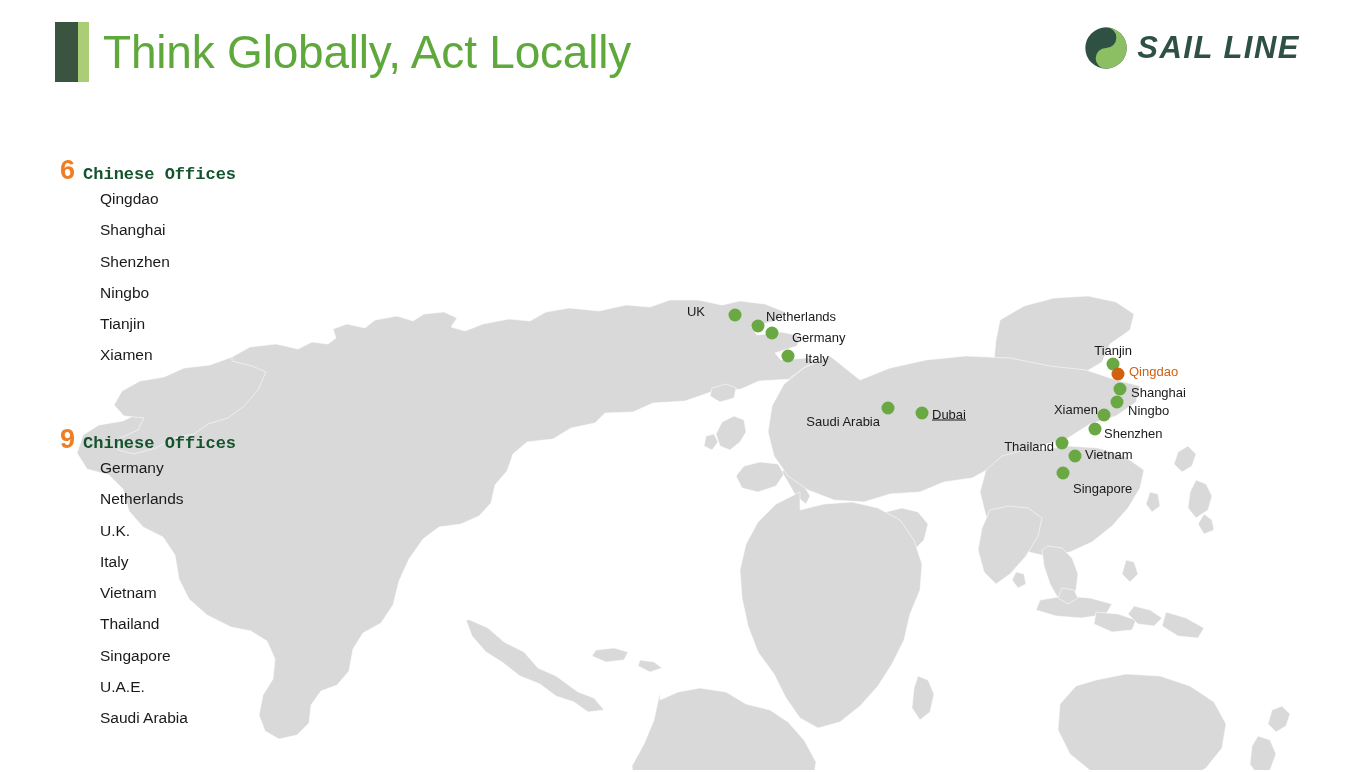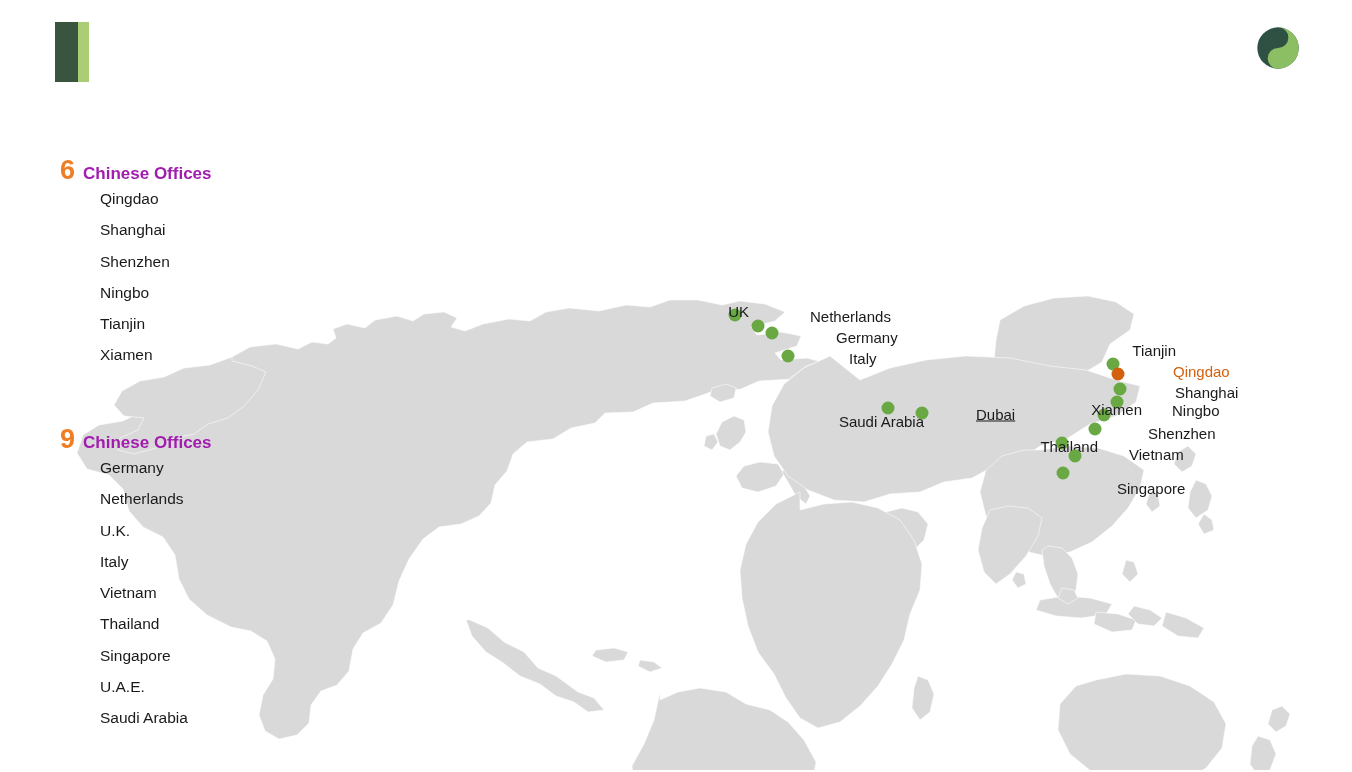--- a/index.html
+++ b/index.html
@@ -30,60 +30,62 @@
     font-size:31px;font-weight:bold;font-style:italic;
     color:#2F5144;letter-spacing:1.5px;white-space:nowrap;
   }
 
   
   .list-block{position:absolute;left:60px;}
   .block-a{top:157px;}
   .block-b{top:426px;}
   .block-head{display:flex;align-items:baseline;gap:8px;height:26px;}
   .block-num{font-size:27px;font-weight:bold;color:#EE7D23;line-height:26px;}
-  .block-label{font-size:17px;font-weight:bold;color:#a21caf;line-height:26px;}
+  .block-label{font-size:17px;font-weight:bold;color:#14532d;line-height:26px;font-family:Liberation Mono, monospace;}
   .block-items{margin-top:9px;padding-left:40px;}
   .block-items li{
     list-style:none;font-size:15.5px;color:#1a1a1a;
     line-height:31.3px;white-space:nowrap;
   }
   .block-items{margin-block:0;}
 
   
   #map-wrap{position:absolute;left:0px;top:120px;width:1352px;height:650px;}
   #worldmap{display:block;width:1352px;height:650px;}
   .land{fill:#D9D9D9;stroke:#FFFFFF;stroke-width:0.55;stroke-linejoin:round;}
 
   
   .marker{position:absolute;border-radius:50%;width:13px;height:13px;
           transform:translate(-50%,-50%);}
   .marker.green{background:#69A843;}
   .marker.orange{background:#D2600E;}
-  .mlabel{position:absolute;font-size:15px;color:#1a1a1a;white-space:nowrap;
-          transform:translateY(-50%);margin-left:44px;}
+  .mlabel{position:absolute;font-size:13px;color:#1a1a1a;white-space:nowrap;
+          transform:translateY(-50%);}
   .mlabel.hl{color:#D2600E;}
 </style>
 </head>
 <body>
 
 <div id="slide">
 
   <div class="accent-bar">
     <div class="seg-dark"></div>
     <div class="seg-light"></div>
   </div>
 
+  <div class="slide-title">Think Globally, Act Locally</div>
 
   <div class="logo">
     <svg width="44" height="44" viewBox="0 0 100 100">
       <circle cx="50" cy="50" r="47" fill="#2F5144"></circle>
       <path d="M50 3 a47 47 0 0 1 0 94 a23.5 23.5 0 0 1 0 -47 a23.5 23.5 0 0 0 0 -47 z" fill="#8CBF63"></path>
       <circle cx="50" cy="26.5" r="8" fill="#2F5144"></circle>
       <circle cx="50" cy="73.5" r="8" fill="#8CBF63"></circle>
     </svg>
+    <span class="logo-text">SAIL LINE</span>
   </div>
 
   <div id="map-wrap">
     <svg id="worldmap" viewBox="0 0 1352 650" preserveAspectRatio="none">
       <g class="land">
 
         <path d="M232 237 l18 -10 l26 -3 l22 5 l14 -7 l16 2 l8 -6 l-3 -9 l14 -5 l18 4 l10 -8 l22 -4 l16 5 l11 -7 l20 -2 l13 6 l-6 9 l14 4 l18 -7 l26 -5 l21 2 l16 -9 l23 -4 l30 3 l27 -6 l24 2 l20 -7 l28 0 l24 5 l18 -4 l25 3 l20 8 l-10 9 l-24 6 l6 8 l24 -3 l20 4 l-4 10 l-22 7 l6 7 l26 -2 l22 6 l-8 10 l-28 5 l-34 2 l-18 8 l-30 3 l-26 9 l-32 2 l-20 9 l-28 1 l-10 10 l-24 5 l-18 11 l-26 3 l-14 12 l-6 17 l-12 14 l-4 18 l-12 13 l-18 8 l-22 3 l-16 12 l-14 20 l-10 22 l-6 24 l-12 18 l-18 10 l-10 16 l-4 22 l-12 14 l-16 6 l-10 14 l-2 18 l-12 12 l-18 4 l-14 -8 l-6 -16 l4 -20 l10 -16 l2 -20 l-8 -18 l-16 -10 l-20 -4 l-24 -12 l-18 -16 l-10 -20 l-4 -24 l-12 -18 l-20 -10 l-14 -16 l-6 -22 l-14 -14 l-22 -6 l-10 -16 l6 -18 l16 -10 l24 -4 l20 -10 Z"></path>
 
         <path d="M232 237 l-22 8 l-26 3 l-20 9 l-24 4 l-18 10 l-8 14 l10 11 l20 2 l-6 12 l-18 8 l-2 12 l16 4 l22 -6 l18 -10 l20 -4 l14 -10 l20 -6 l16 -12 l14 -16 l8 -18 l-14 -6 l-20 -5 Z"></path>
 

